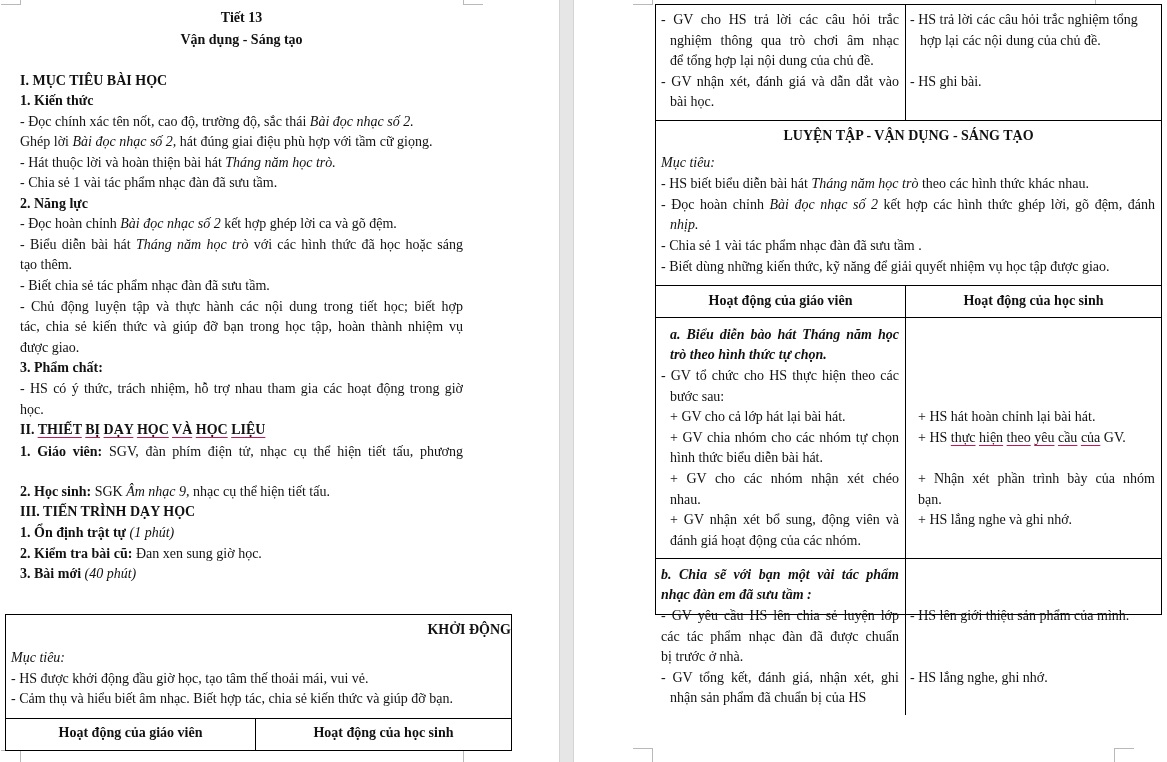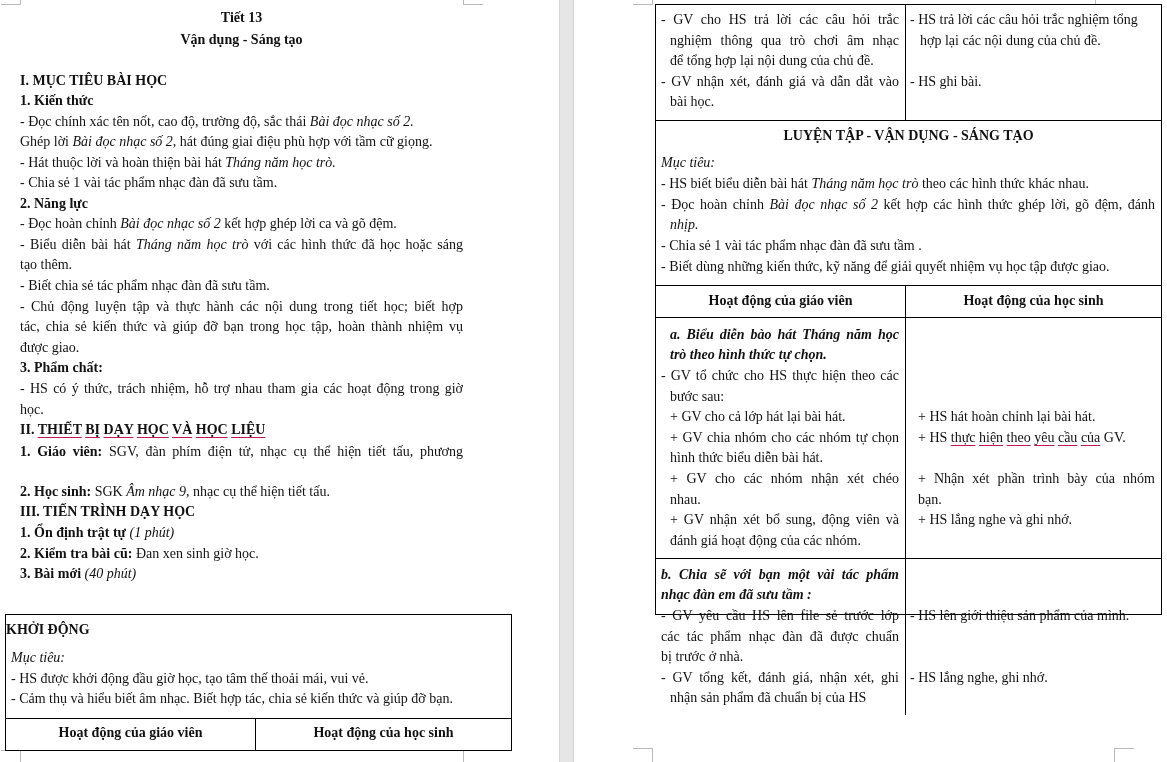--- a/index.html
+++ b/index.html
@@ -84,28 +84,28 @@
   </div>
   <div class="line" style="top:482px;">
     <span class="b">2. Học sinh:</span><span> SGK </span><span class="i">Âm nhạc 9</span><span>, nhạc cụ thể hiện tiết tấu.</span>
   </div>
 
   <div class="line b" style="top:502px;">III. TIẾN TRÌNH DẠY HỌC</div>
   <div class="line" style="top:523px;">
     <span class="b">1. Ổn định trật tự</span><span class="i"> (1 phút)</span>
   </div>
   <div class="line" style="top:544px;">
-    <span class="b">2. Kiểm tra bài cũ:</span><span> Đan xen sinh giờ học.</span>
+    <span class="b">2. Kiểm tra bài cũ:</span><span> Đan xen sung giờ học.</span>
   </div>
   <div class="line" style="top:564px;">
     <span class="b">3. Bài mới</span><span class="i"> (40 phút)</span>
   </div>
 
   <div class="box" style="left:5px;top:614px;width:507px;height:137px;">
-    <div class="cell-text b" style="left:0;width:505px;text-align:left;top:5px;">KHỞI ĐỘNG</div>
+    <div class="cell-text b" style="left:0;width:505px;text-align:right;top:5px;">KHỞI ĐỘNG</div>
     <div class="cell-text i" style="left:5px;top:33px;">Mục tiêu:</div>
     <div class="cell-text" style="left:5px;top:54px;">- HS được khởi động đầu giờ học, tạo tâm thế thoải mái, vui vẻ.</div>
     <div class="cell-text" style="left:5px;top:74px;">- Cảm thụ và hiểu biết âm nhạc. Biết hợp tác, chia sẻ kiến thức và giúp đỡ bạn.</div>
     <div class="hline" style="left:0;top:103px;width:505px;"></div>
     <div class="vline" style="left:249px;top:103px;height:32px;"></div>
     <div class="cell-text b" style="left:0;width:249px;text-align:center;top:108px;">Hoạt động của giáo viên</div>
     <div class="cell-text b" style="left:250px;width:255px;text-align:center;top:108px;">Hoạt động của học sinh</div>
   </div>
 </div>
 
@@ -167,21 +167,21 @@
     <div class="cell-text" style="left:262px;top:402px;">+ HS hát hoàn chỉnh lại bài hát.</div>
     <div class="cell-text" style="left:262px;top:423px;">
       <span>+ HS </span><span class="under">thực</span> <span class="under">hiện</span> <span class="under">theo</span> <span class="under">yêu</span> <span class="under">cầu</span> <span class="under">của</span><span> GV.</span>
     </div>
     <div class="cell-text jl" style="left:262px;width:237px;top:464px;">+ Nhận xét phần trình bày của nhóm</div>
     <div class="cell-text" style="left:262px;top:485px;">bạn.</div>
     <div class="cell-text" style="left:262px;top:505px;font-family:Liberation Serif, serif;">+ HS lắng nghe và ghi nhớ.</div>
 
     <div class="cell-text b i jl" style="left:5px;width:238px;top:560px;">b. Chia sẽ với bạn một vài tác phẩm</div>
     <div class="cell-text b i" style="left:5px;top:580px;">nhạc đàn em đã sưu tầm :</div>
-    <div class="cell-text jl" style="left:5px;width:238px;top:601px;">- GV yêu cầu HS lên file sẻ trước lớp</div>
+    <div class="cell-text jl" style="left:5px;width:238px;top:601px;">- GV yêu cầu HS lên chia sẻ luyện lớp</div>
     <div class="cell-text jl" style="left:5px;width:238px;top:622px;">các tác phẩm nhạc đàn đã được chuẩn</div>
     <div class="cell-text" style="left:5px;top:642px;">bị trước ở nhà.</div>
     <div class="cell-text jl" style="left:5px;width:238px;top:663px;">- GV tổng kết, đánh giá, nhận xét, ghi</div>
     <div class="cell-text" style="left:14px;top:683px;">nhận sản phẩm đã chuẩn bị của HS</div>
 
     <div class="cell-text" style="left:254px;top:601px;">- HS lên giới thiệu sản phẩm của mình.</div>
     <div class="cell-text" style="left:254px;top:663px;">- HS lắng nghe, ghi nhớ.</div>
   </div>
 </div>
 

